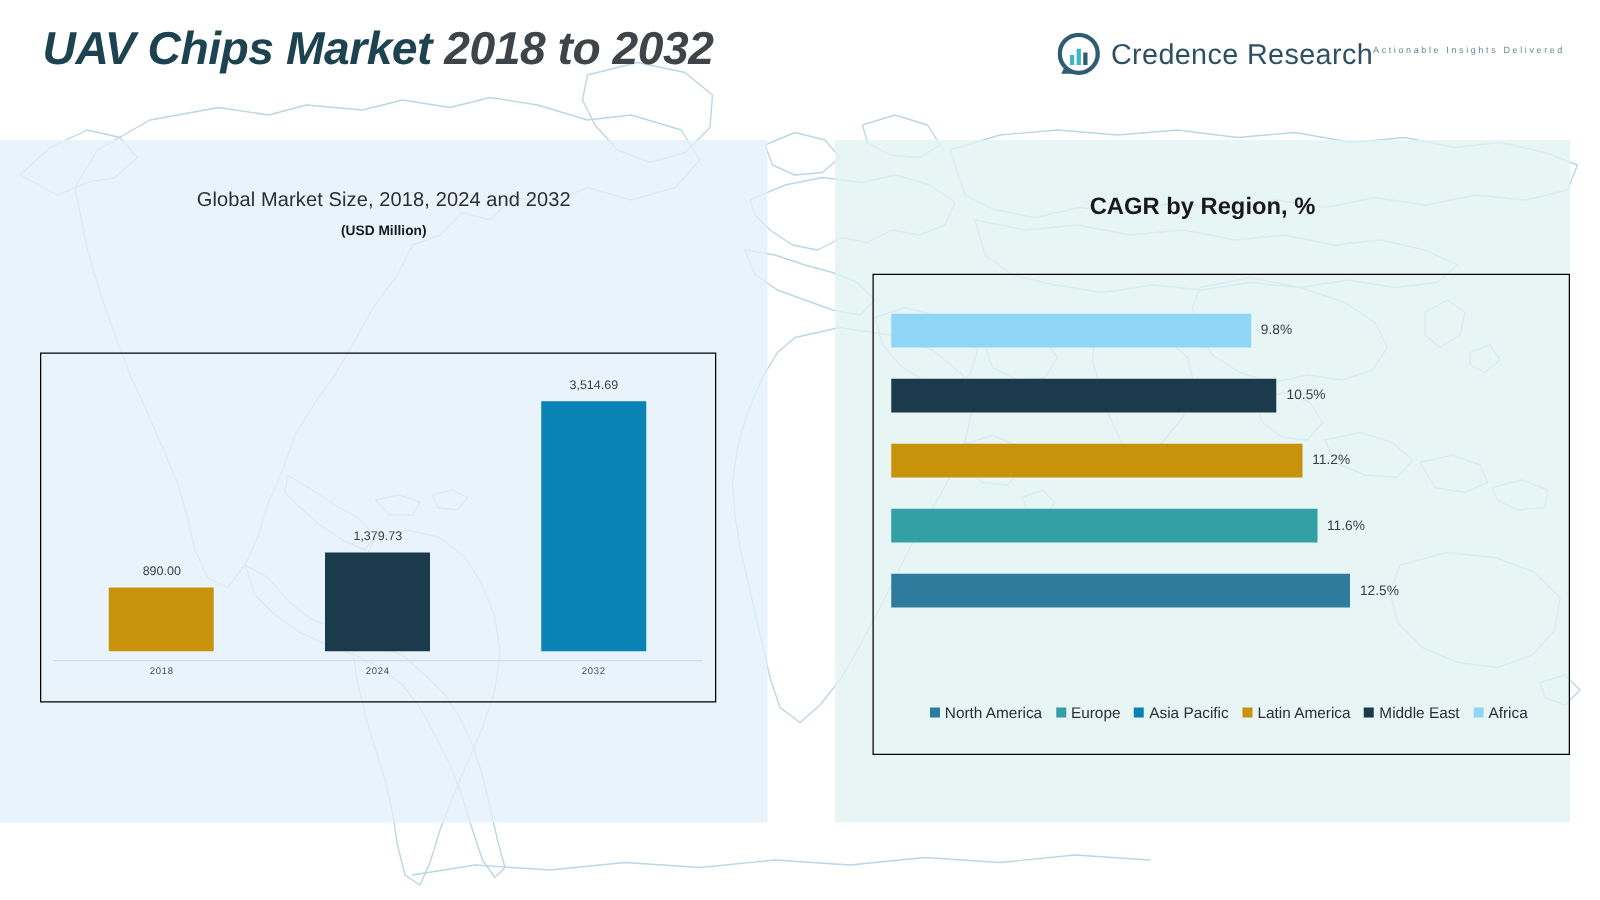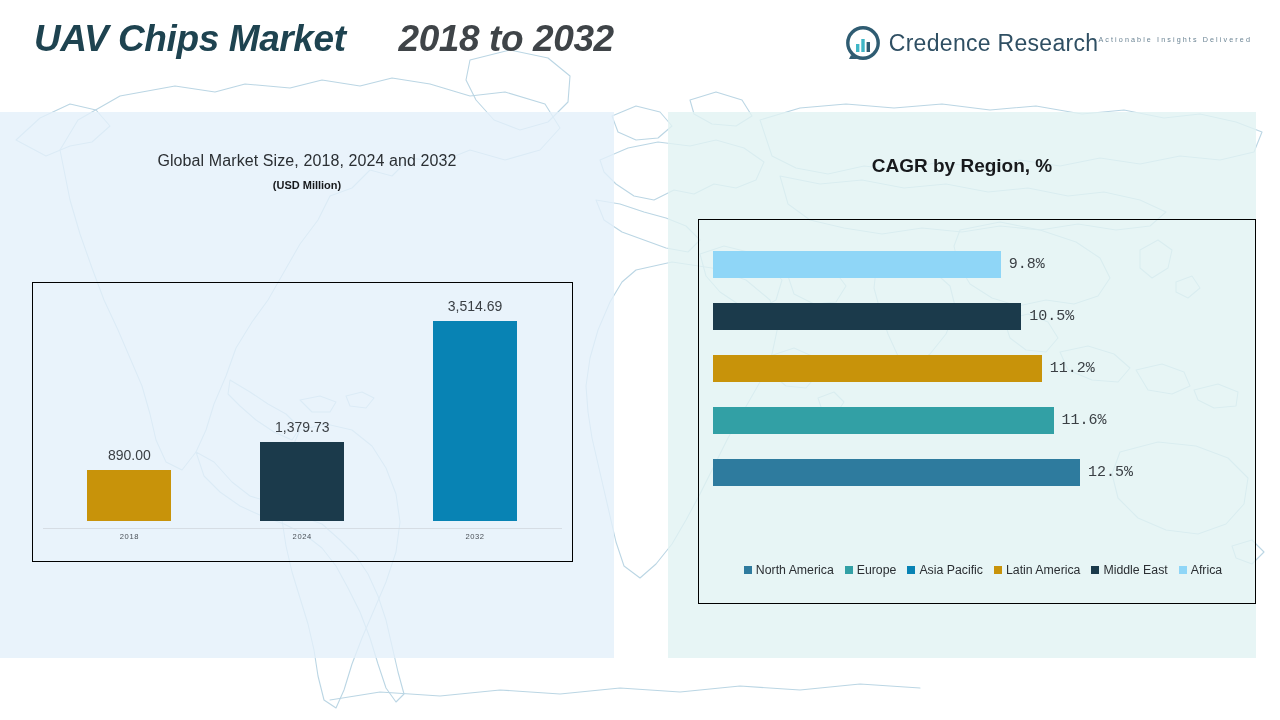--- a/index.html
+++ b/index.html
@@ -34,21 +34,21 @@
   .page-title {
     position: absolute;
     left: 34px; top: 18px;
     font-size: 37px;
     font-weight: bold;
     font-style: italic;
     color: #1e4350;
     letter-spacing: -0.4px;
     white-space: nowrap;
   }
-  .page-title .yr { color: #3f4448; margin-left: 43px; }
+  .page-title .yr { color: #3f4448; }
 
   .logo {
     position: absolute;
     right: 28px; top: 26px;
     display: flex;
     align-items: center;
     gap: 9px;
   }
   .logo-mark { width: 34px; height: 34px; flex: 0 0 34px; }
   .logo-text { display: flex; line-height: 1; }
@@ -129,21 +129,21 @@
     height: 100%;
     display: flex;
     flex-direction: column;
     align-items: center;
     justify-content: flex-end;
   }
   .vbar-col:nth-child(1) { left: 0%; }
   .vbar-col:nth-child(2) { left: 33.3%; }
   .vbar-col:nth-child(3) { left: 66.6%; }
   .vbar-value {
-    font-size: 14px;
+    font-size: 10px;
     color: #3a3f44;
     margin-bottom: 7px;
     white-space: nowrap;
   }
   .vbar-rect { width: 84px; }
   .vbar-axis {
     position: absolute;
     left: 10px; right: 10px;
     bottom: 32px;
     height: 1px;
@@ -173,25 +173,24 @@
     right: 8px; bottom: 52px;
   }
   .hbar-row {
     position: relative;
     height: 16.666%;
     display: flex;
     align-items: center;
   }
   .hbar-rect { height: 27px; }
   .hbar-value {
-    font-size: 15px;
+    font-size: 11px;
     color: #3a3f44;
     margin-left: 8px;
     white-space: nowrap;
-    font-family: Liberation Mono, monospace;
   }
   .hlegend {
     position: absolute;
     left: 12px; right: 0; bottom: 26px;
     display: flex;
     align-items: center;
     justify-content: center;
     gap: 11px;
     z-index: 2;
   }

